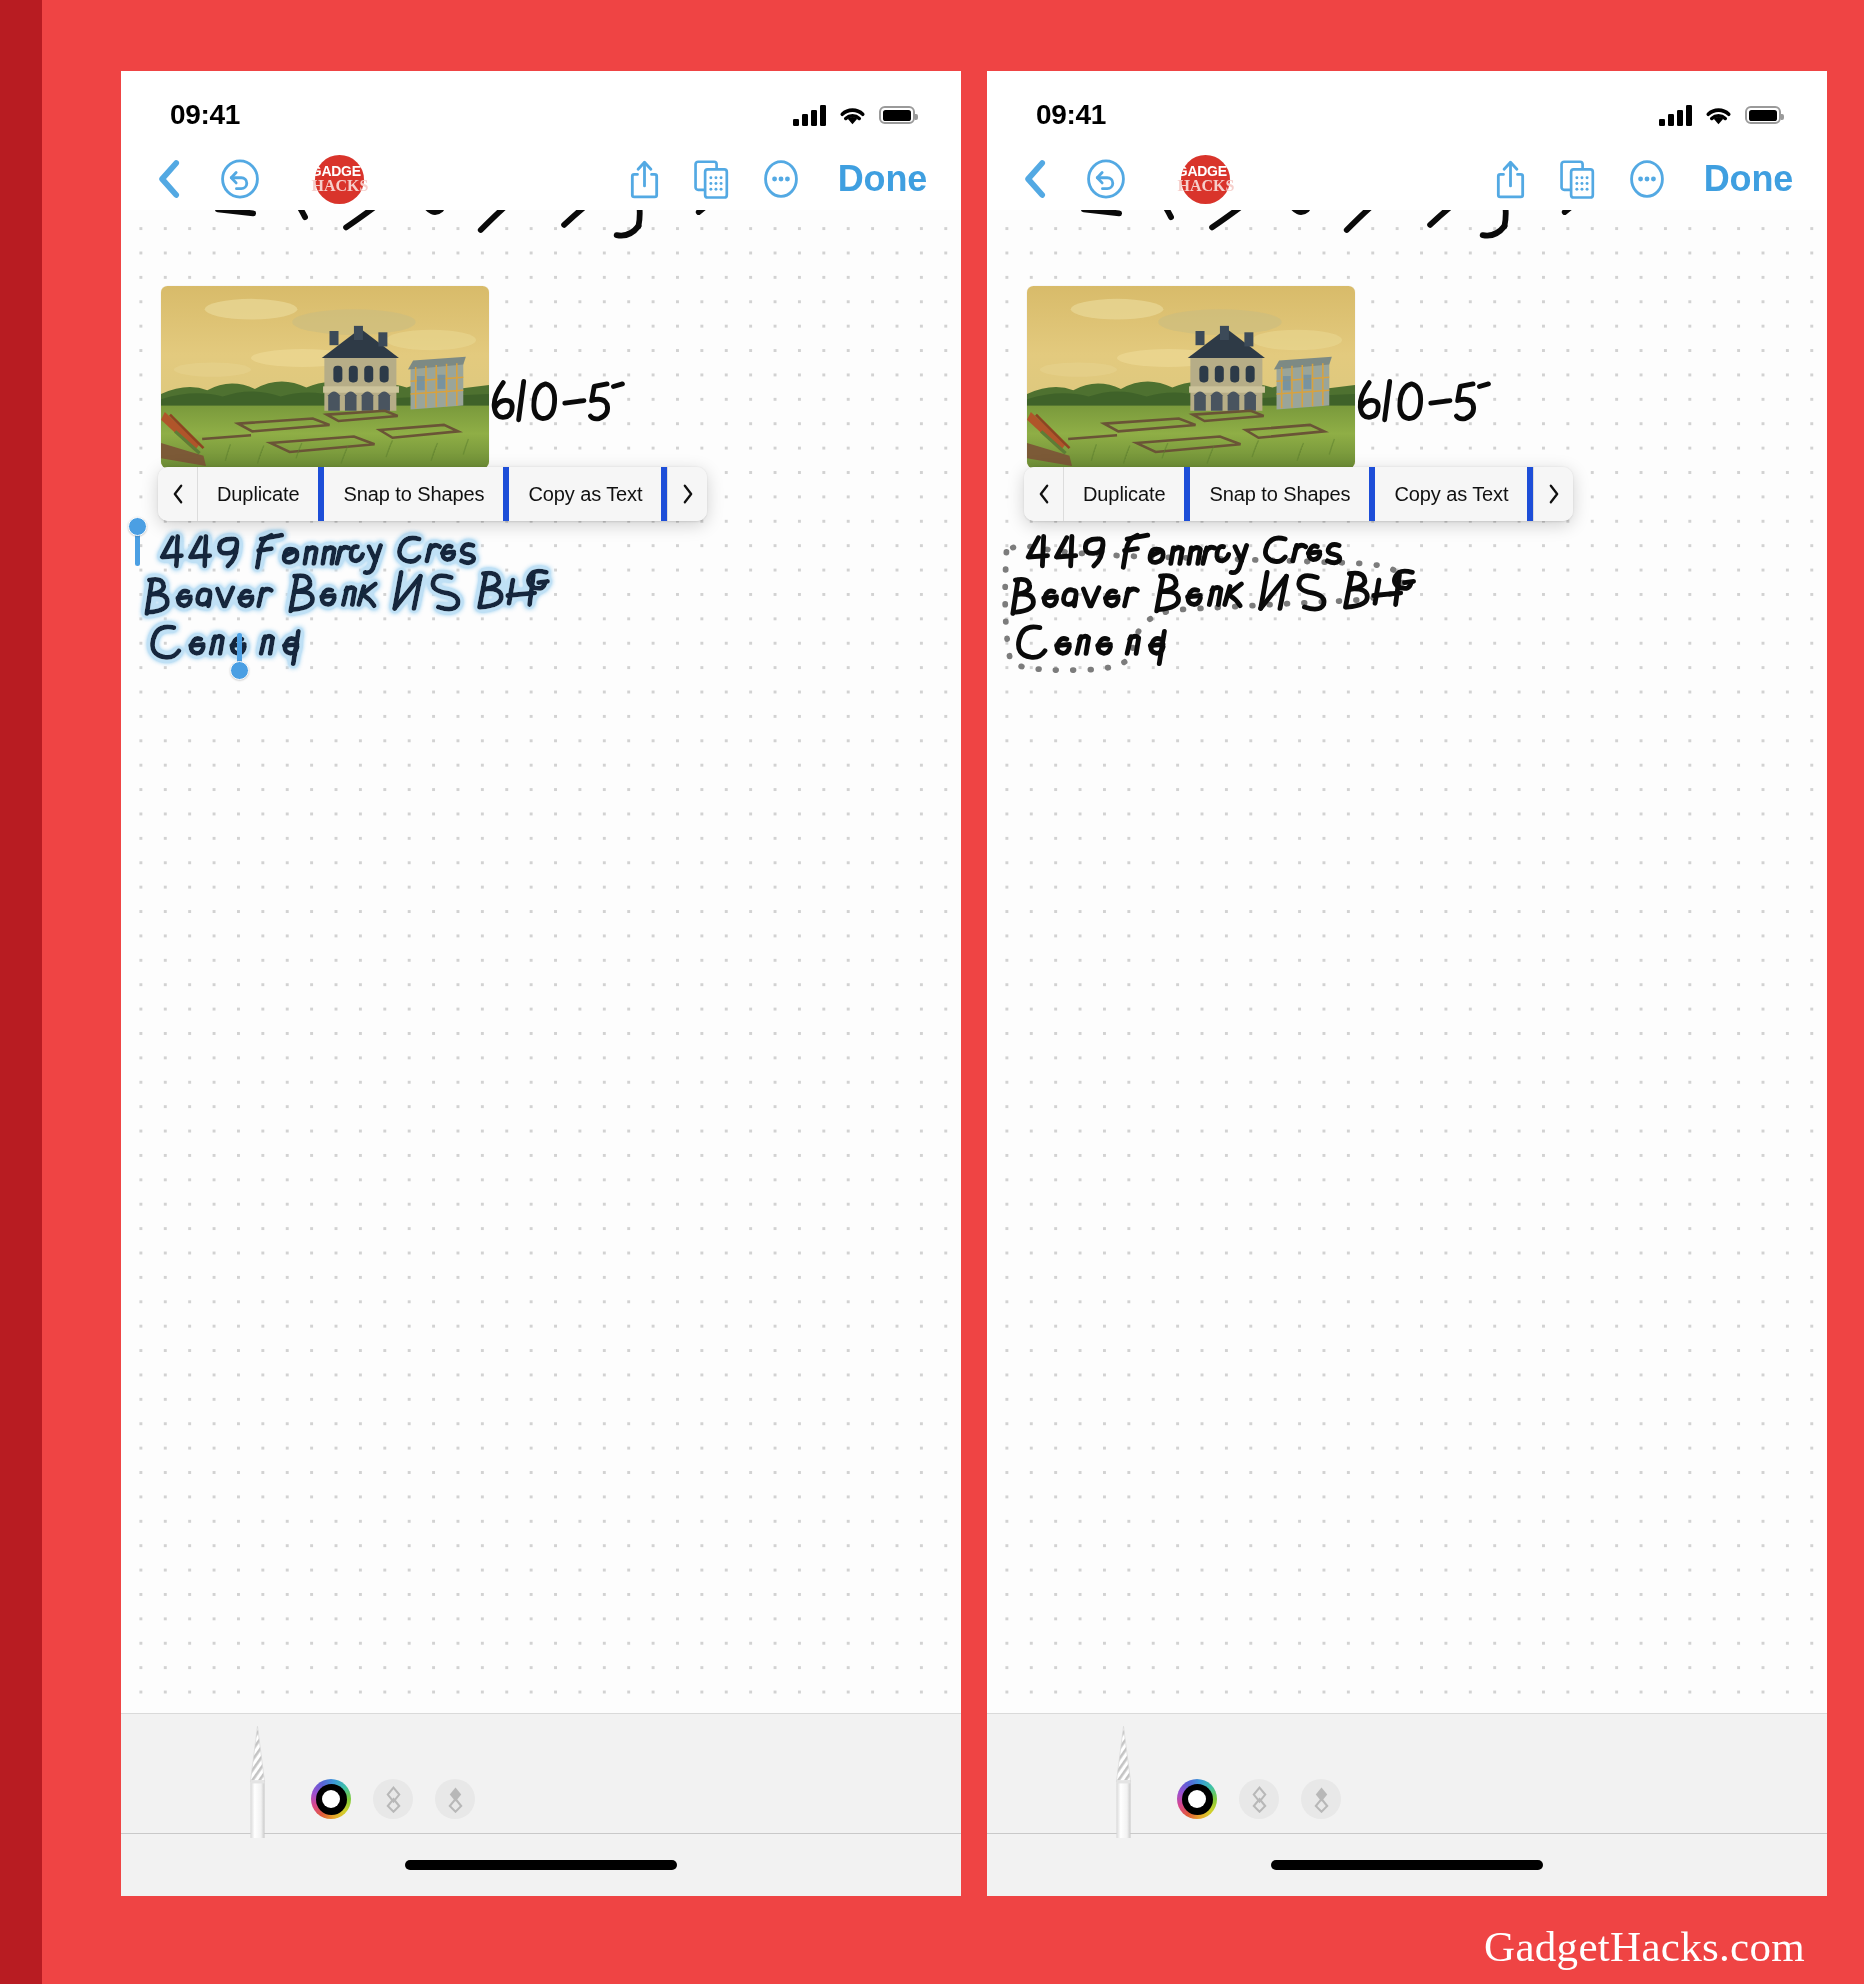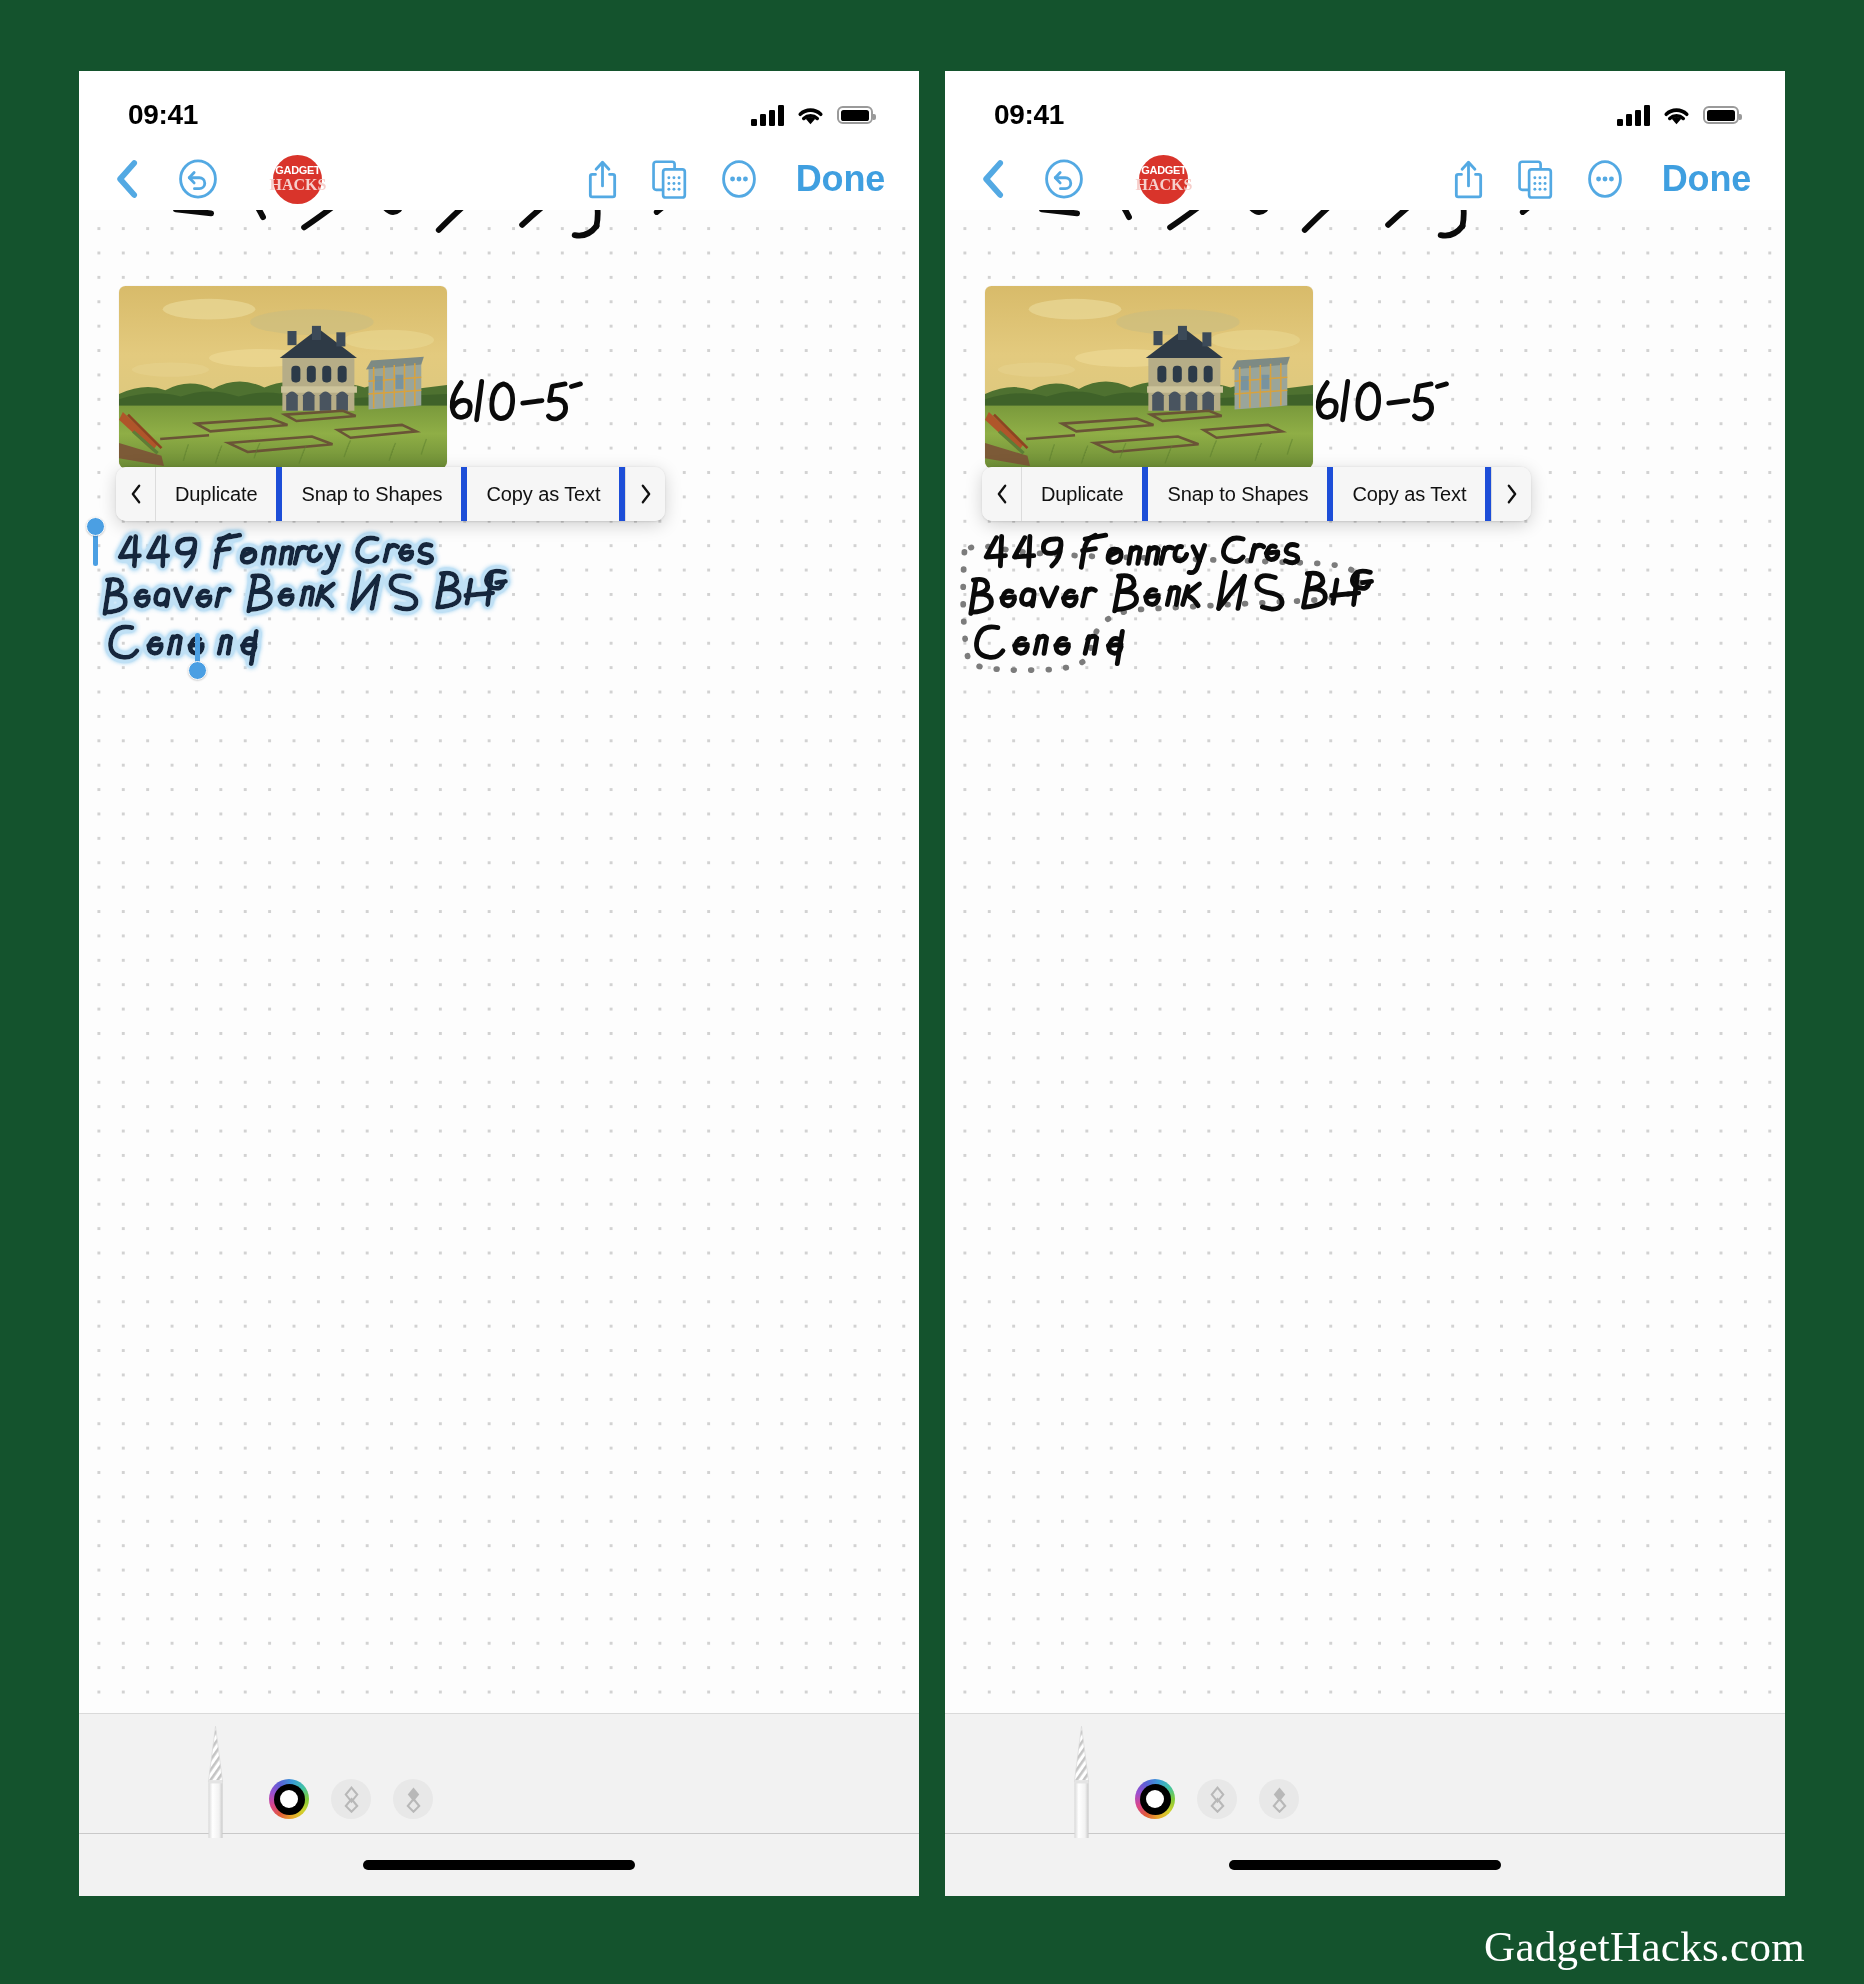--- a/index.html
+++ b/index.html
@@ -12,21 +12,22 @@
     height: 1985px;
     font-family: "Liberation Sans", sans-serif;
     position: relative;
     overflow: hidden;
   }
 
   
   .stage {
     position: absolute;
     inset: 0;
-    background: #14532d;
+    background: #ef4444;
+    margin-left: 42px;
   }
 
   
   .panels {
     position: absolute;
     left: 79px;
     top: 71px;
     width: 1706px;
     height: 1825px;
     display: flex;
@@ -120,21 +121,21 @@
   .gh-logo {
     width: 49px; height: 49px;
     border-radius: 50%;
     background: #d9342b;
     display:flex; flex-direction:column;
     align-items:center; justify-content:center;
     line-height: 1;
     margin-left: 15.4px;
   }
   .gh-logo .g1 {
-    color: #fff; font-weight: 800; font-size: 11px;
+    color: #fff; font-weight: 800; font-size: 14px;
     letter-spacing: -0.3px;
     font-family: "Liberation Sans", sans-serif;
   }
   .gh-logo .g2 {
     color: #f6cfcb; font-weight: 700; font-size: 16px;
     letter-spacing: 0px; margin-top: 0.6px;
     font-family: "Liberation Serif", serif;
   }
 
   

